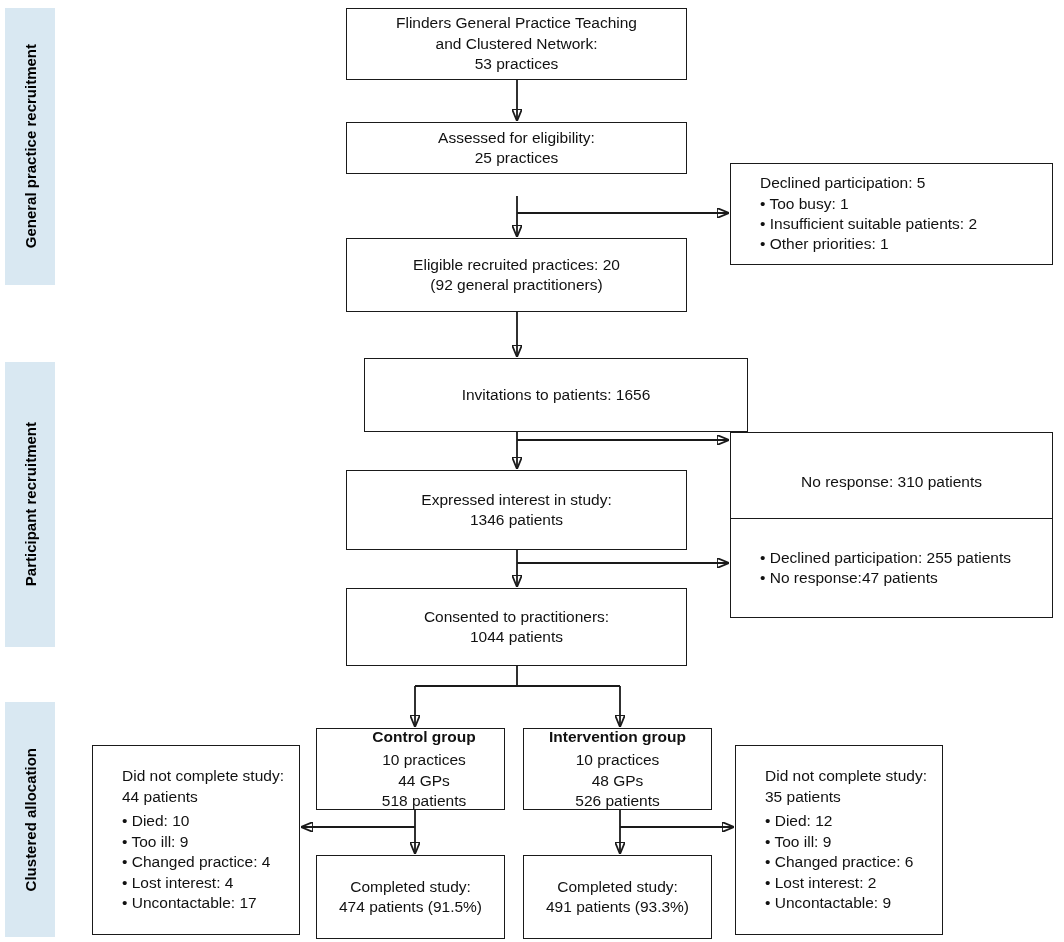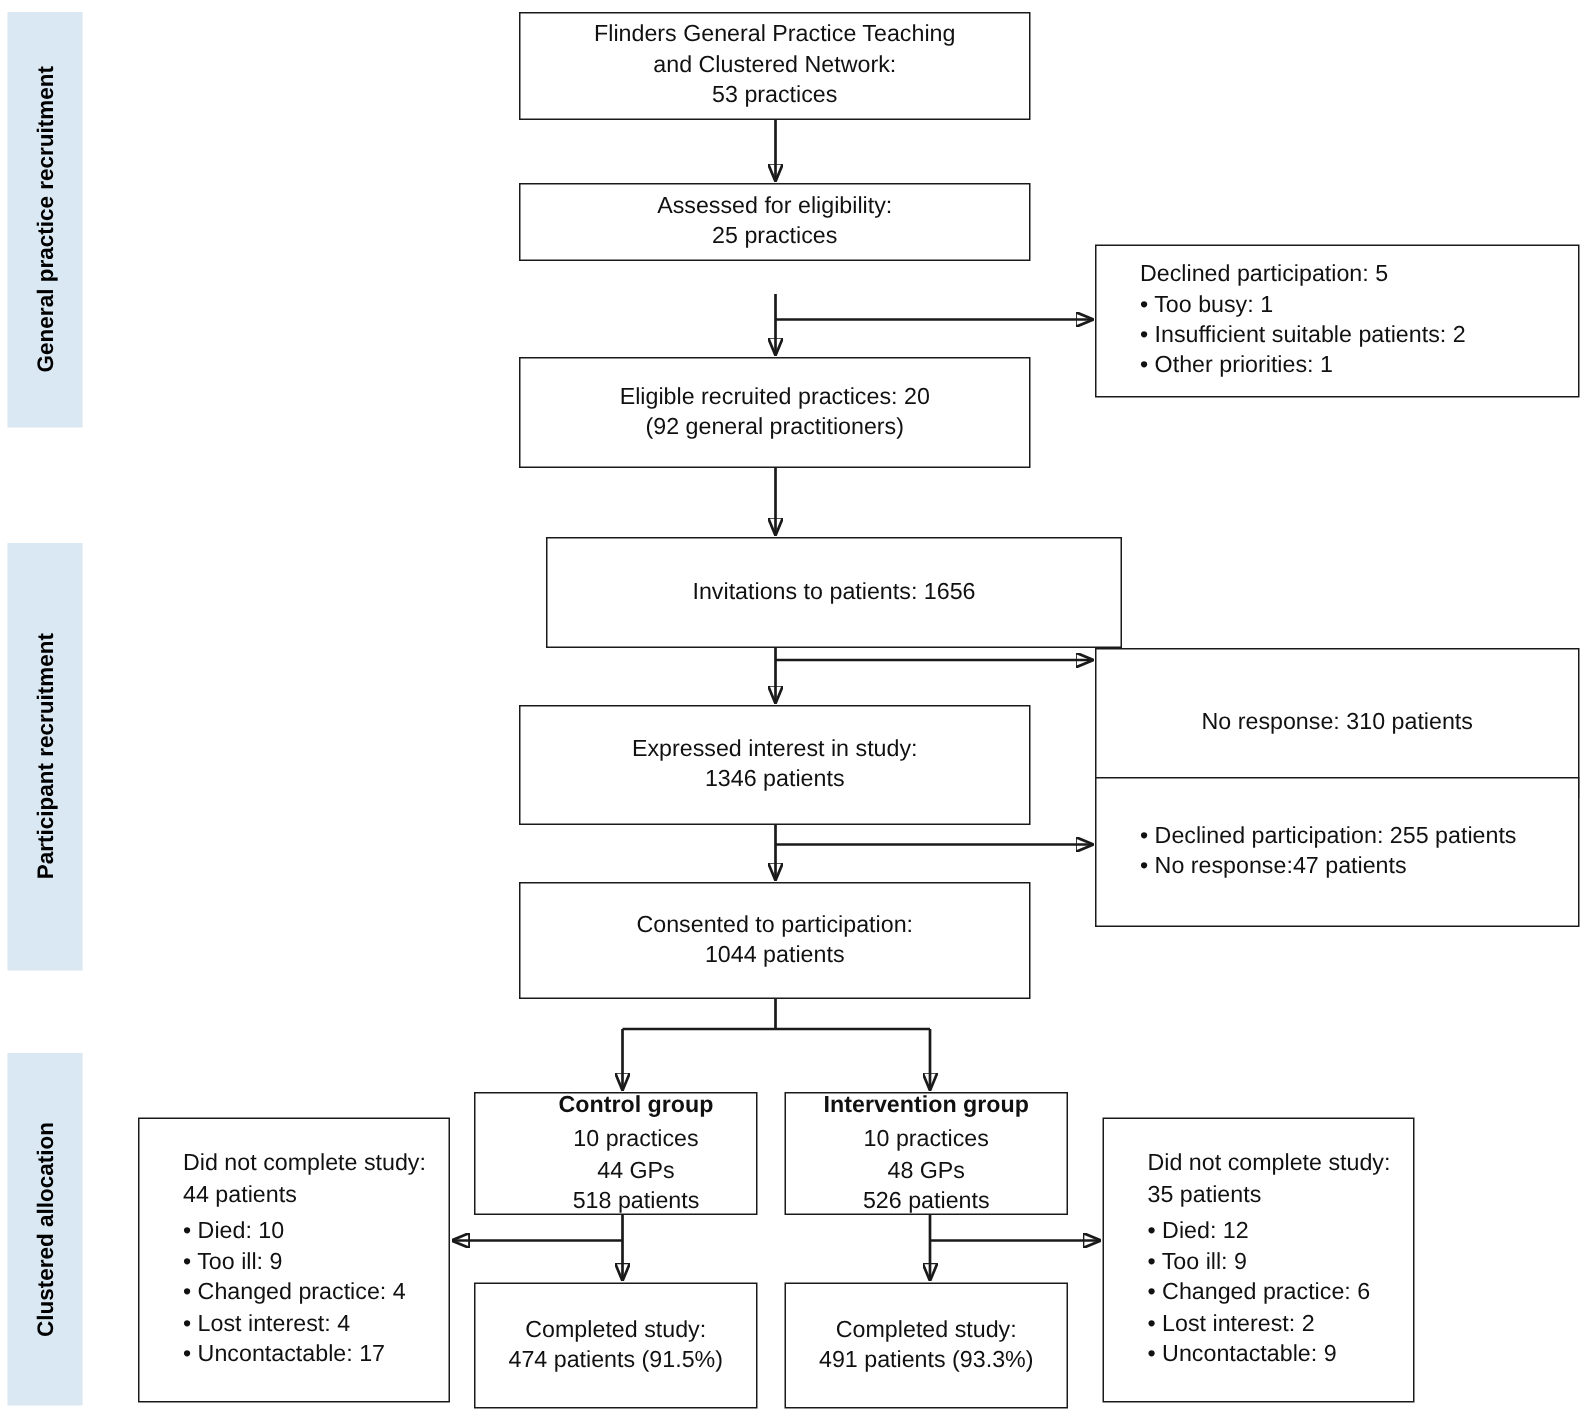--- a/index.html
+++ b/index.html
@@ -110,21 +110,21 @@
   <div class="box" style="left:364px;top:358px;width:384px;height:74px;">
     <div>Invitations to patients: 1656</div>
   </div>
 
   <div class="box" style="left:346px;top:470px;width:341px;height:80px;">
     <div>Expressed interest in study:</div>
     <div>1346 patients</div>
   </div>
 
   <div class="box" style="left:346px;top:588px;width:341px;height:78px;">
-    <div>Consented to participation:</div>
+    <div>Consented to practitioners:</div>
     <div>1044 patients</div>
   </div>
 
   <div class="box left-align" style="left:730px;top:163px;width:323px;height:102px;">
     <div>Declined participation: 5</div>
     <div>• Too busy: 1</div>
     <div>• Insufficient suitable patients: 2</div>
     <div>• Other priorities: 1</div>
   </div>
 

